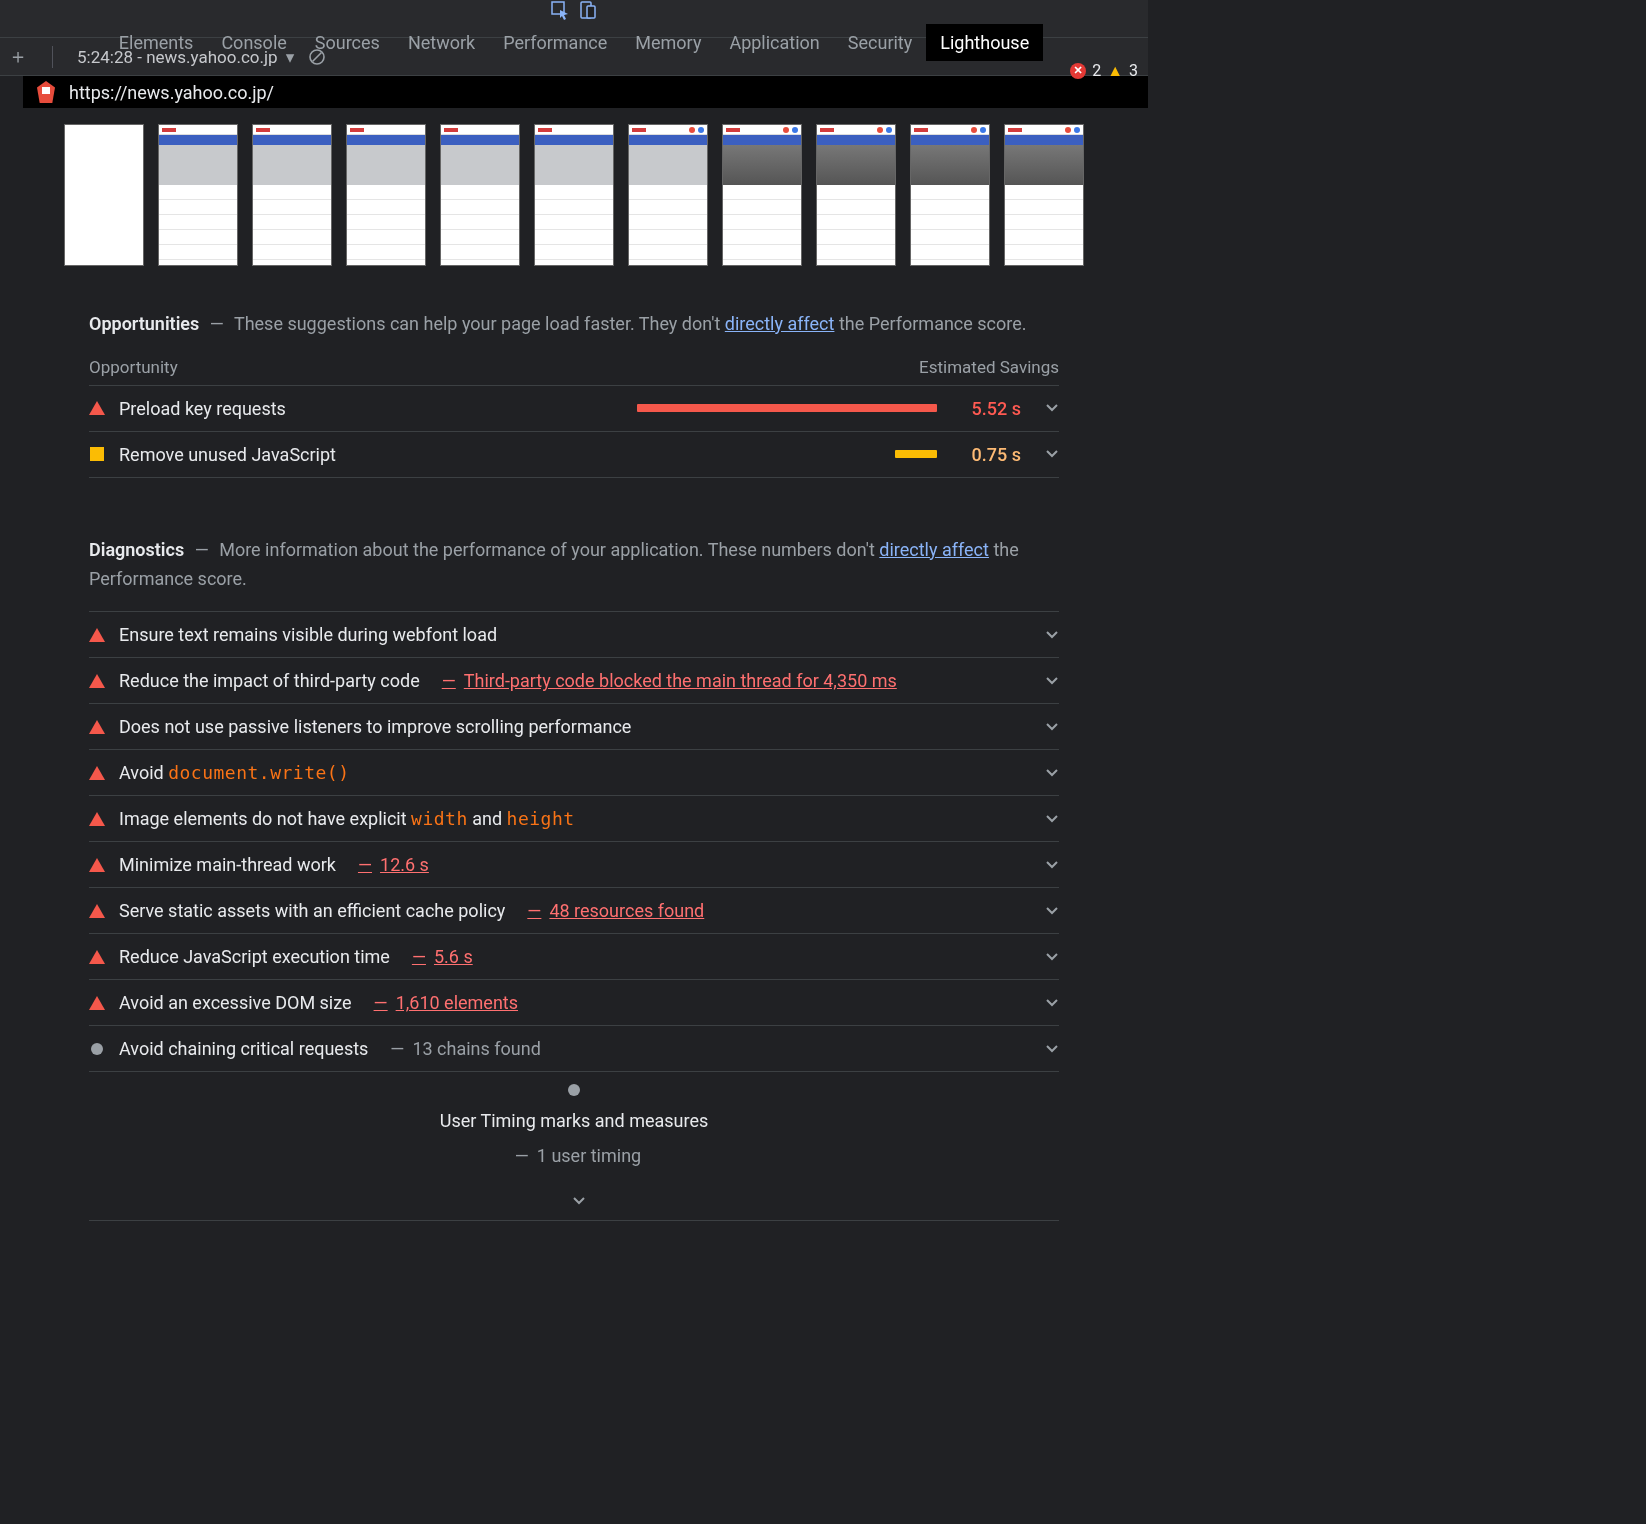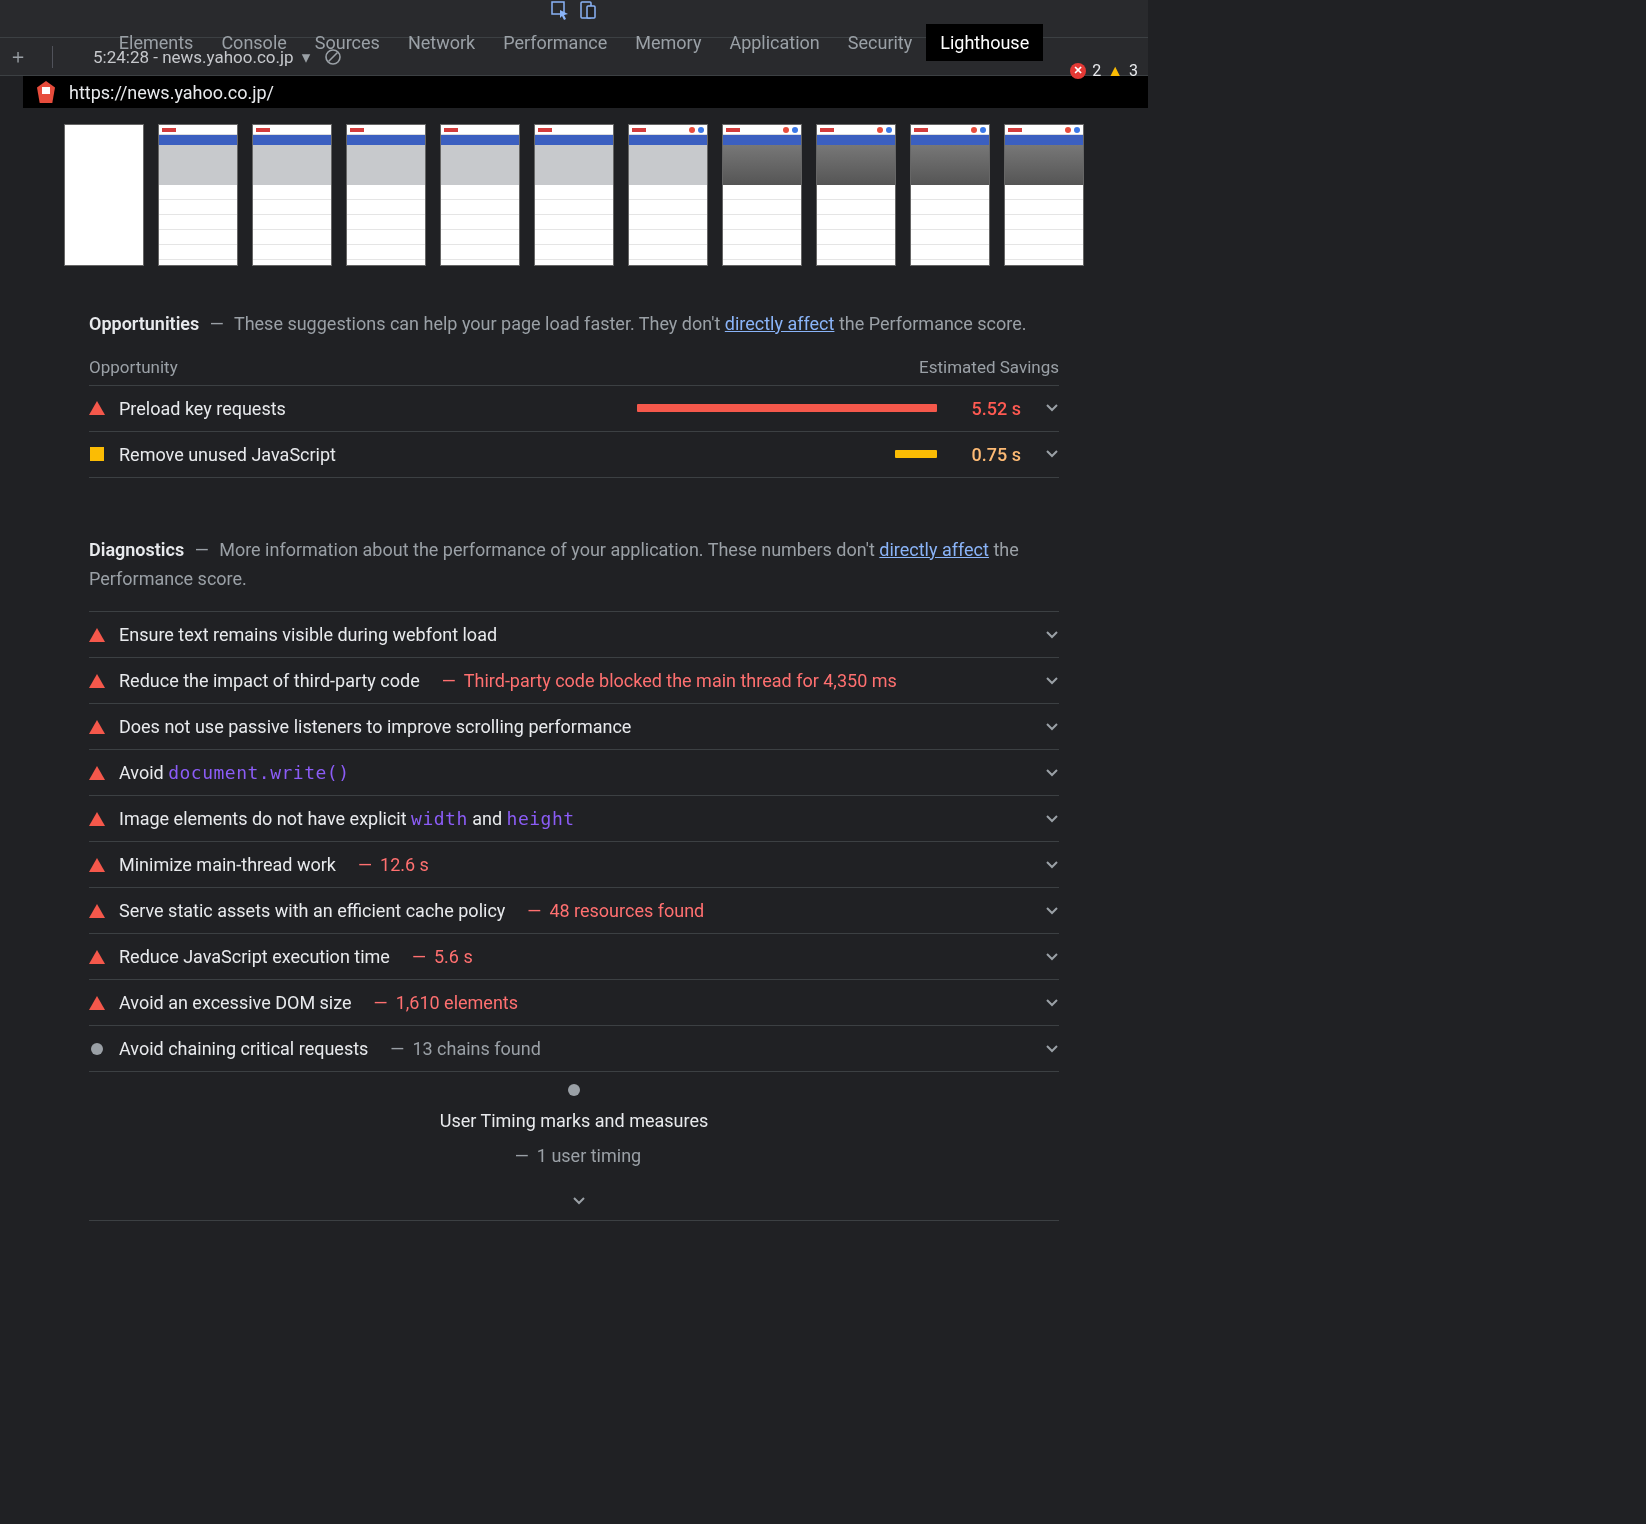--- a/index.html
+++ b/index.html
@@ -52,21 +52,21 @@
     display: flex;
     align-items: center;
     height: 38px;
     border-bottom: 1px solid #3c4043;
     padding: 0 8px;
     gap: 14px;
     font-size: 17px;
     color: #c6c8cc;
   }
   .plus-icon { color:#9aa0a6; font-size:20px; font-weight:300; }
-  .run-dropdown { display:flex; align-items:center; gap:8px; color:#c6c8cc;margin-left:16px; }
+  .run-dropdown { display:flex; align-items:center; gap:8px; color:#c6c8cc; }
   .run-dropdown .caret { color:#9aa0a6; }
   .clear-icon svg { display:block; }
 
   
   .url-bar {
     background: #000;
     height: 32px;
     display: flex;
     align-items: center;
     gap: 14px;
@@ -141,23 +141,23 @@
   .tri-red {
     width:0;height:0;
     border-left:8px solid transparent;
     border-right:8px solid transparent;
     border-bottom:14px solid #f5584b;
   }
   .sq-yellow { width:14px;height:14px;background:#fbbc04;}
   .dot-gray { width:12px;height:12px;border-radius:50%;background:#9aa0a6;}
 
   .audit-title { color:#e8eaed; font-size:18px; }
-  .audit-title .code { font-family: ui-monospace,Menlo,Consolas,monospace; color:#8b5cf6; letter-spacing:0.5px;}
+  .audit-title .code { font-family: ui-monospace,Menlo,Consolas,monospace; color:#f97316; letter-spacing:0.5px;}
   .spacer { flex:1; }
-  .detail-red { color:#ff7070; font-size:18px; }
+  .detail-red { color:#ff7070; font-size:18px;text-decoration:underline; }
   .detail-red .d { color:#ff7070; margin:0 8px;}
   .detail-gray { color:#9aa0a6; font-size:18px;}
   .detail-gray .d{ margin:0 8px;}
   .chev { color:#9aa0a6; margin-left:10px;}
   .chev svg{display:block;}
 
   .opp-bar-cell { width:300px; display:flex; justify-content:flex-end;}
   .opp-bar { height:8px; background:#f5584b; border-radius:1px; }
   .opp-bar.yellow { background:#fbbc04; }
   .opp-val { width:70px; text-align:right; font-size:18px; font-weight:500;}

